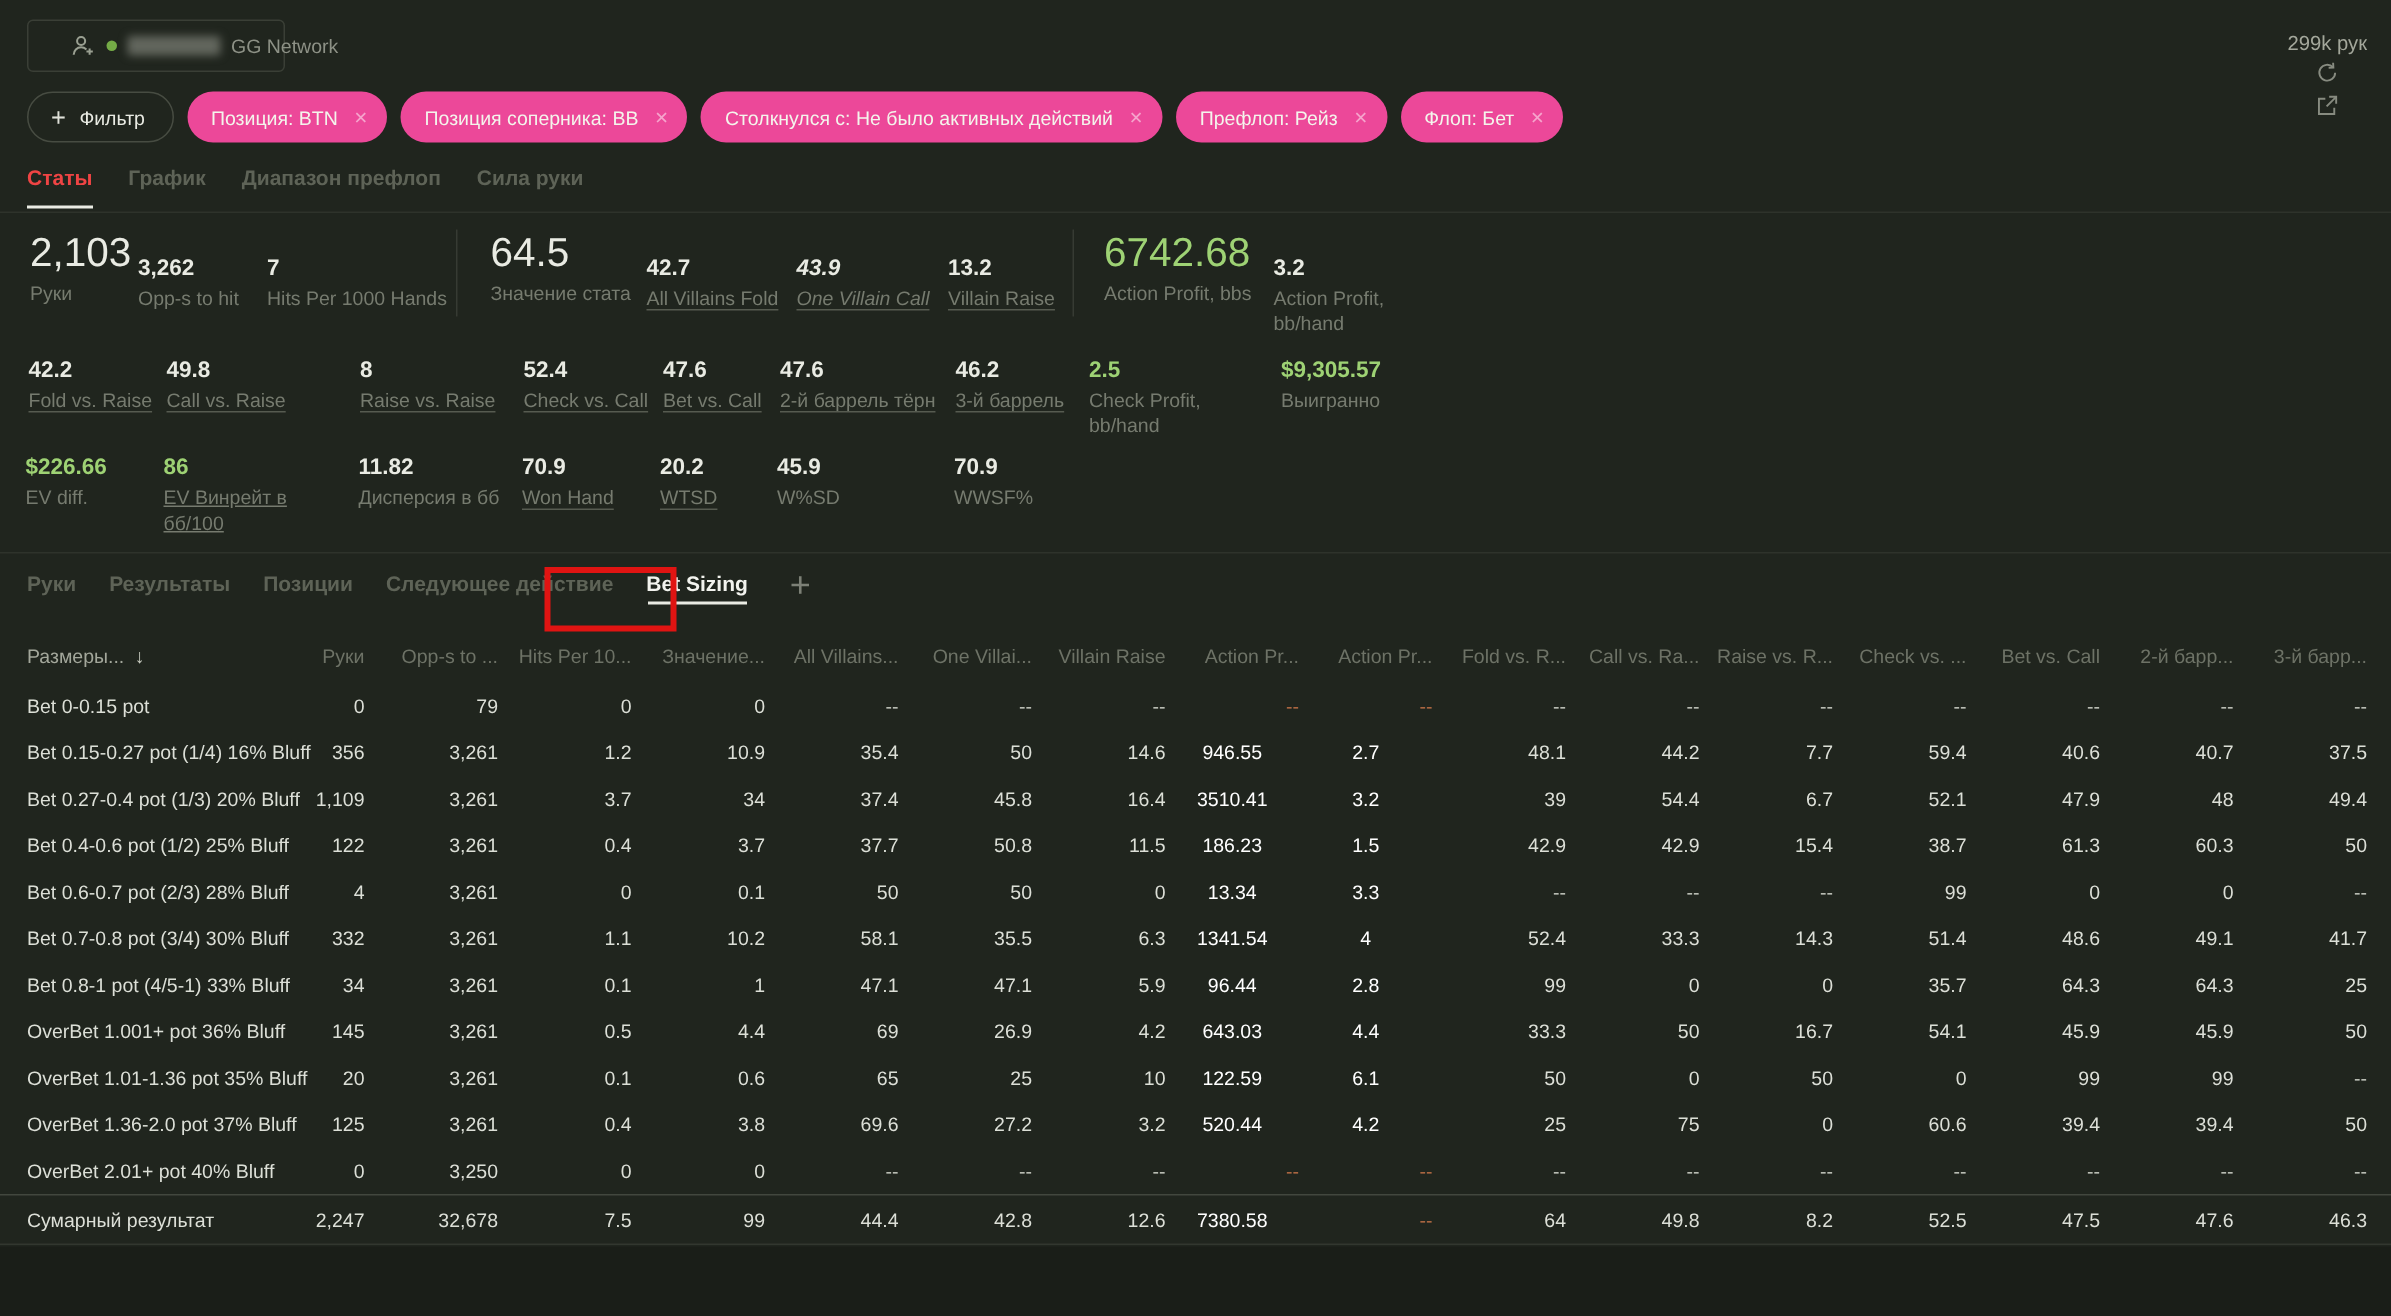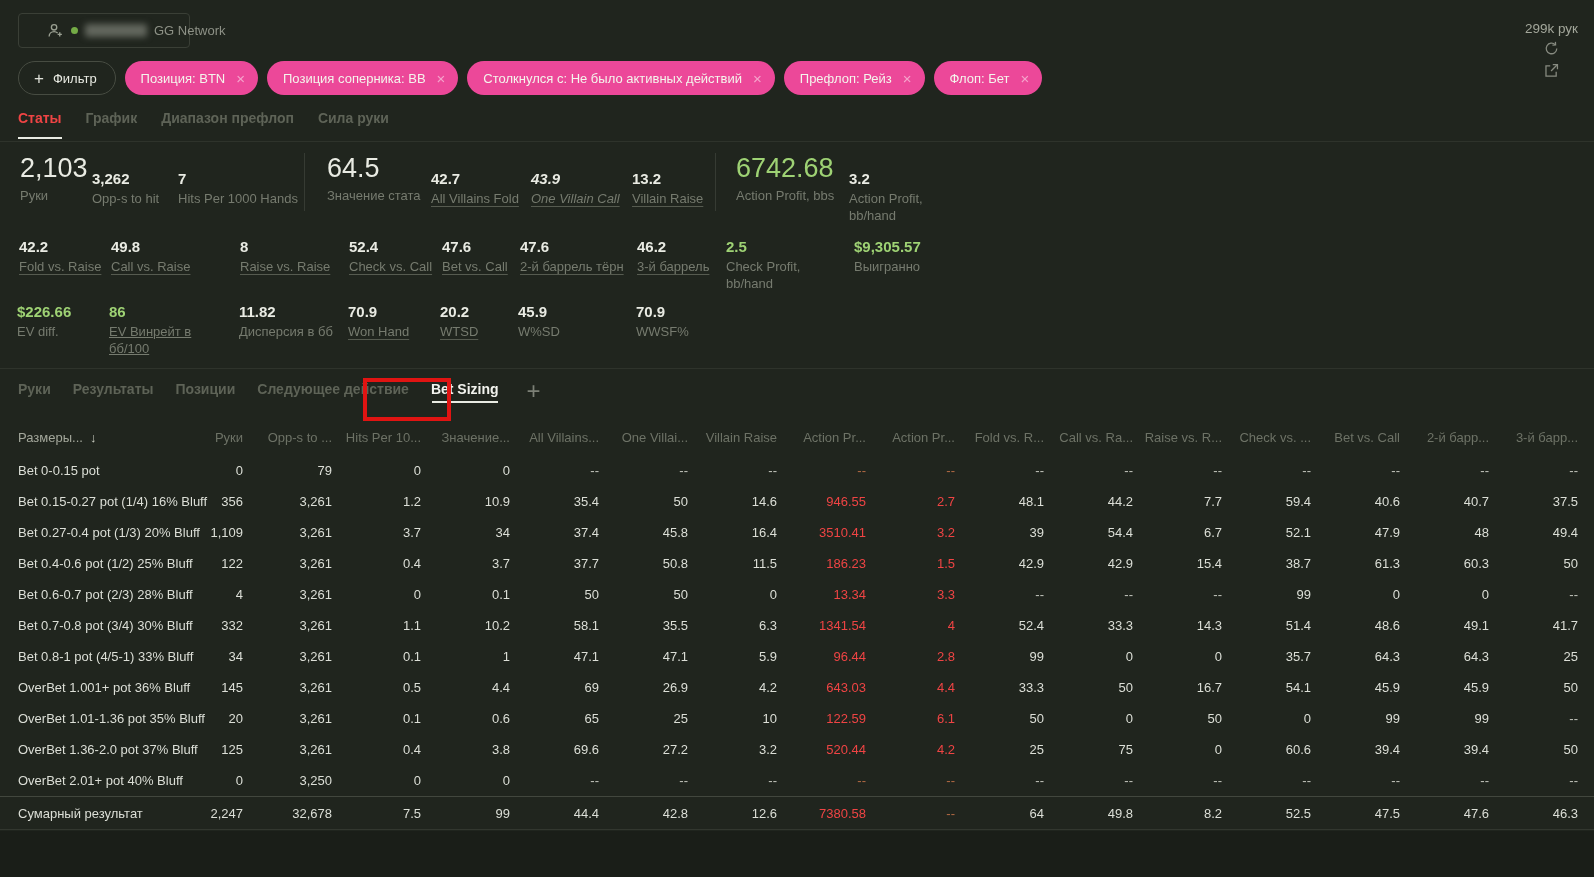--- a/index.html
+++ b/index.html
@@ -55,21 +55,21 @@
   .annotation-box{ position:absolute; left:363px; top:378px; width:88px; height:43px; border:4px solid #e01412; z-index:6; pointer-events:none; }
   
   .table{ position:absolute; left:0; top:420px; width:1594px; }
   .trow{ display:grid; grid-template-columns:160px 83px repeat(15, 89px); align-items:center; height:31px; }
   .trow.thead{ height:35px; }
   .cell{ text-align:right; font-size:13px; color:#dcdfd7; white-space:nowrap; }
   .thead .cell{ color:#6d7266; font-weight:400; cursor:pointer; }
   .cell.label{ text-align:left; padding-left:18px; overflow:visible; }
   .cell.rowhead{ color:#a3a79b; }
   .sort-arrow{ color:#c9cdc1; margin-left:7px; font-size:13px; }
-  .cell.green{ color:#ef4444; }
+  .cell.green{ color:#ffffff;text-align:center; }
   .cell.dash{ color:#c2c5bc; }
   .cell.dash-warn{ color:#b26a43; }
   .trow.summary{ height:34px; border-top:1px solid #42473e; border-bottom:1px solid #32372f; }
   .bottom-strip{ position:absolute; left:0; top:831px; width:1594px; height:46px; background:#1a1e18; }
 </style>
 </head>
 <body>
 
 <div>
   <div class="player-box">

